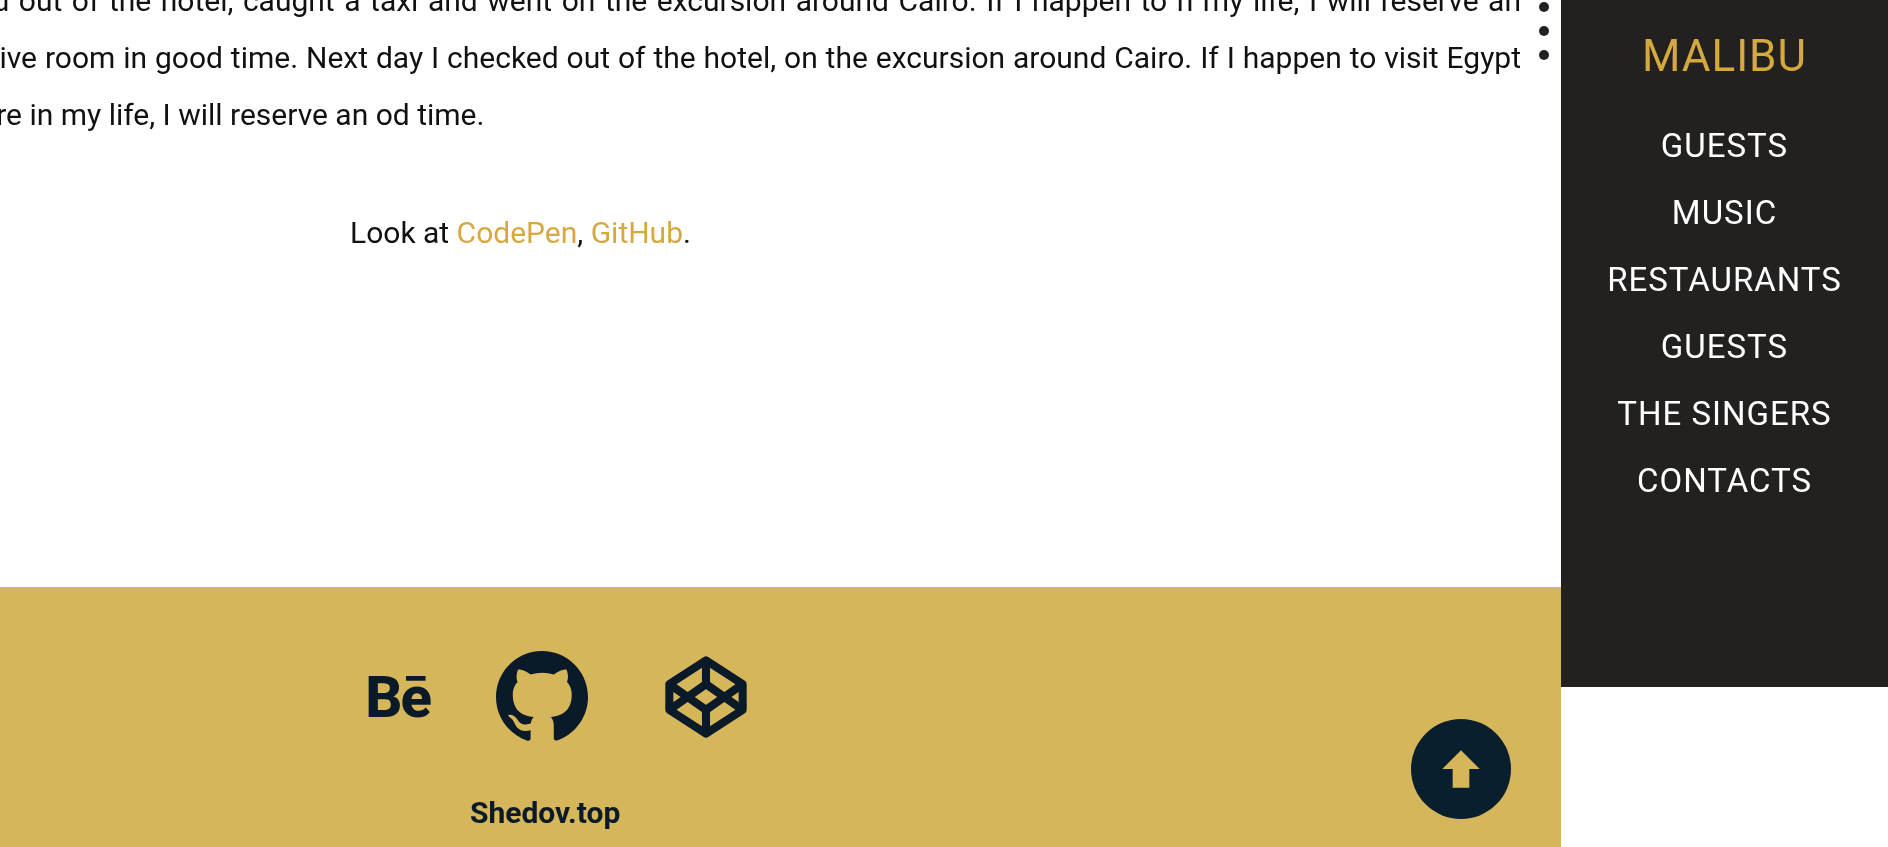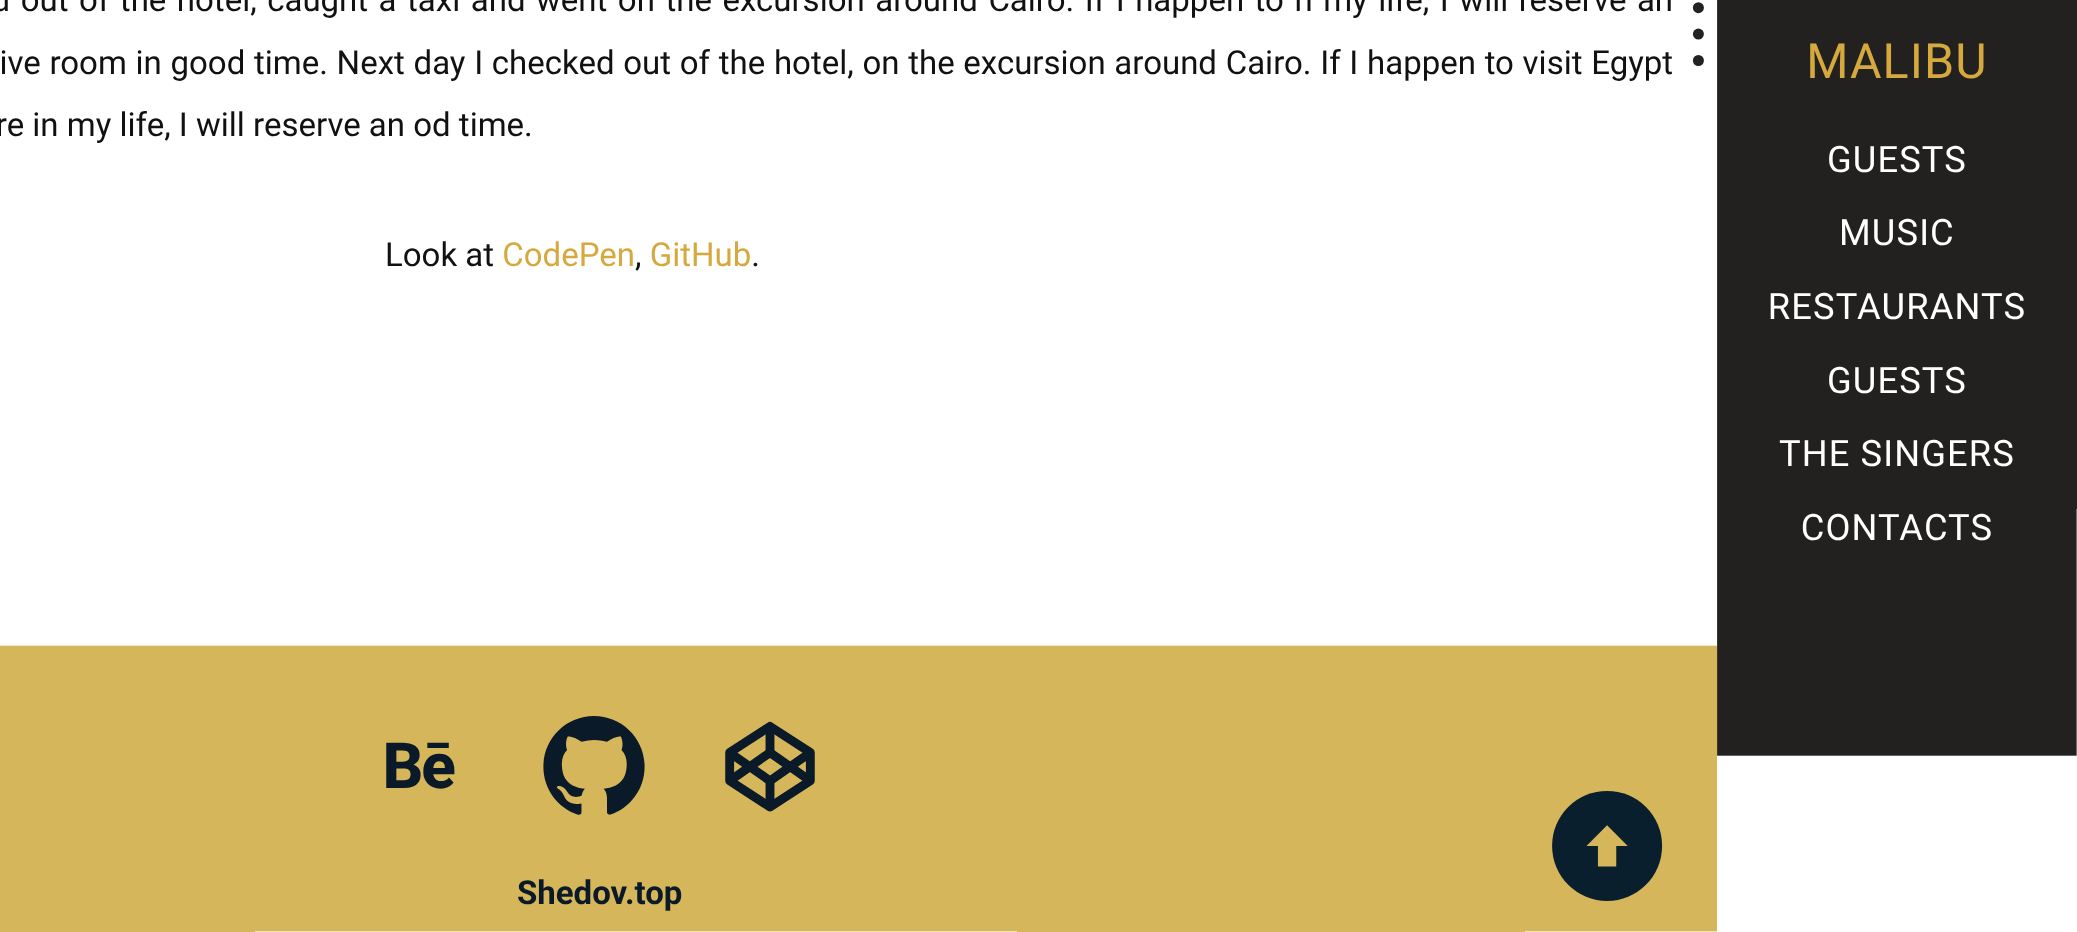--- a/index.html
+++ b/index.html
@@ -52,21 +52,21 @@
   .social-row {
     display: flex;
     gap: 60px;
     align-items: center;
   }
   .social-row .icon-wrap {
     width: 100px;
     height: 100px;
     display: flex;
     align-items: center;
-    justify-content: center;
+    justify-content: flex-end;
   }
   .be-text {
     font-size: 58px;
     font-weight: 800;
     color: #0a1a28;
     letter-spacing: -2px;
   }
   .footer-text {
     font-size: 30px;
     color: #0a1a28;

